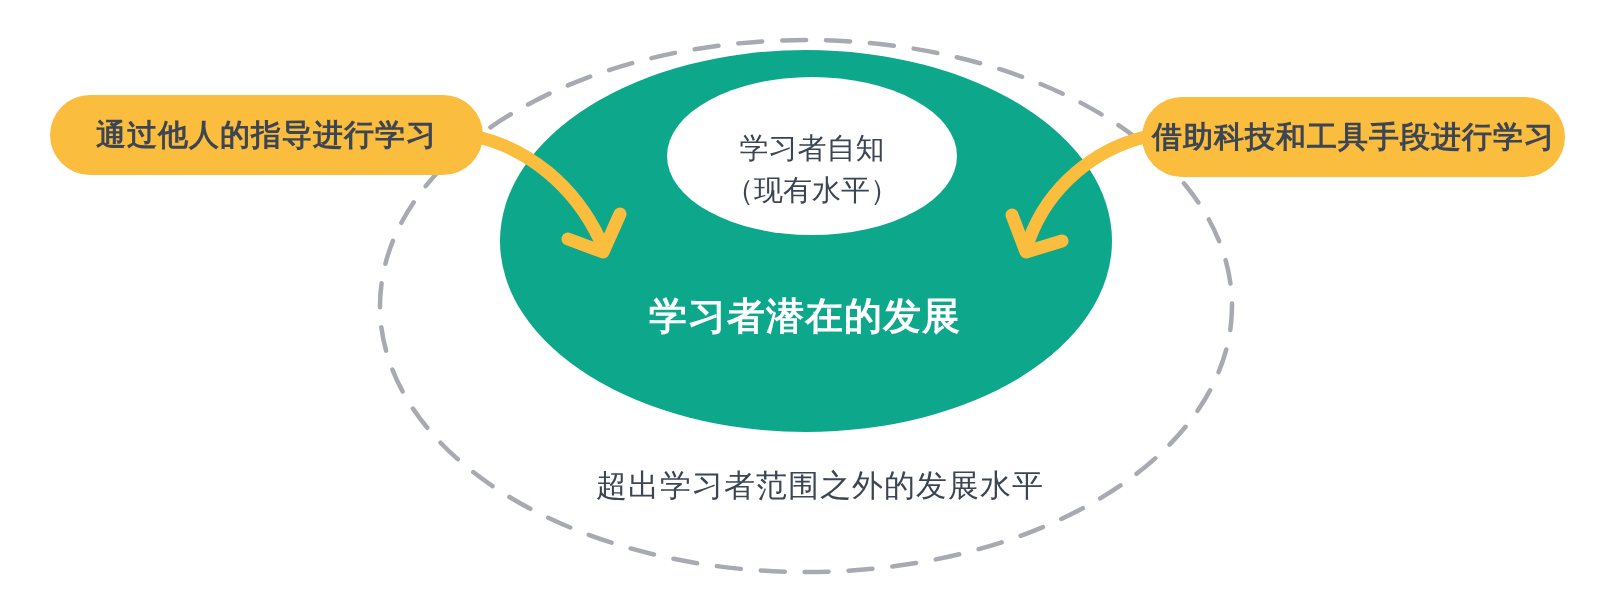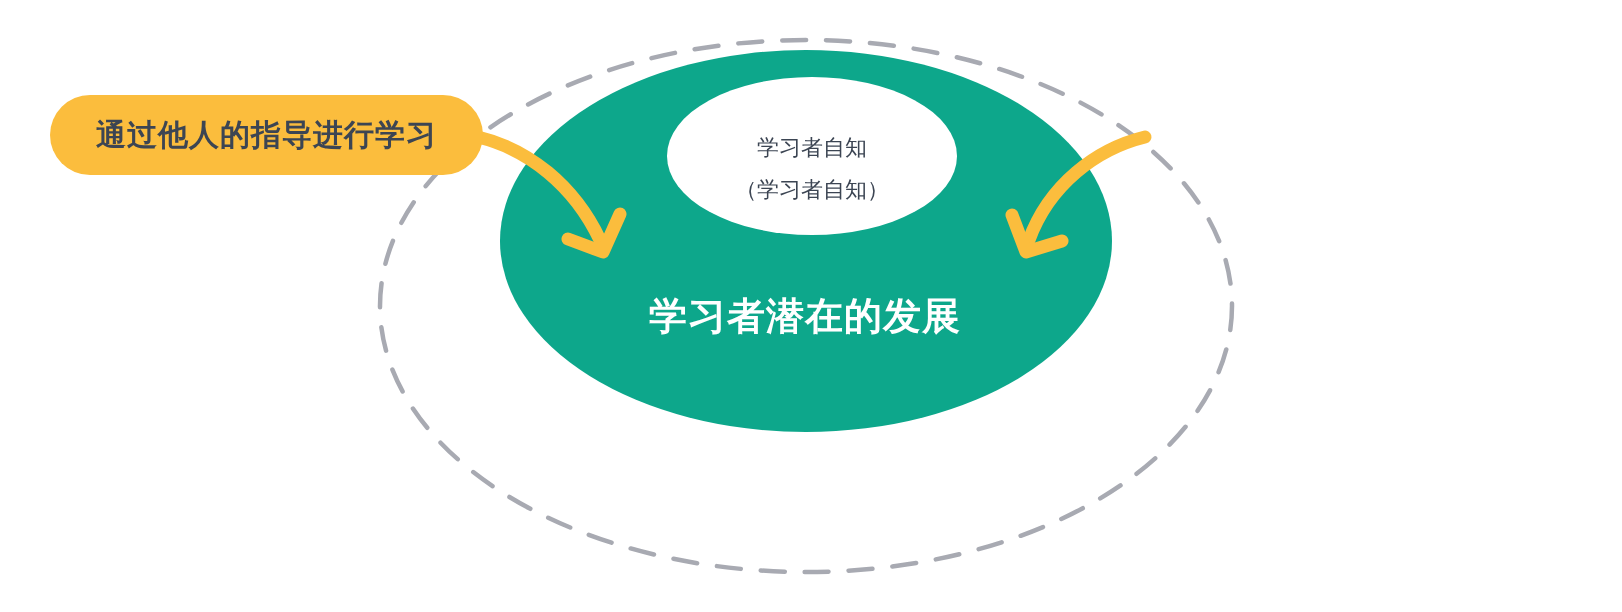--- a/index.html
+++ b/index.html
@@ -40,21 +40,21 @@
   .pill-right { left: 1142px; top: 97px; width: 423px; height: 80px; }
   .label {
     position: absolute;
     text-align: center;
     color: #3C4553;
   }
   .inner-text {
     left: 652px;
     top: 127px;
     width: 320px;
-    font-size: 22px;
+    font-size: 29px;
     line-height: 42px;
     font-weight: 500;
   }
   .zpd-text {
     left: 565px;
     top: 296px;
     width: 480px;
     font-size: 38px;
     line-height: 41px;
     font-weight: 700;
@@ -90,24 +90,26 @@
     </g>
 
     <g fill="none" stroke-width="13" stroke-linecap="round" stroke-linejoin="round" stroke="#FBBD3D">
       <path d="M 1145 137 C 1096 149 1049 185 1029 240"></path>
       <path d="M 1062 241 L 1026 252 L 1012 215"></path>
     </g>
   </svg>
 
   <div class="pill pill-left">通过他人的指导进行学习</div>
 
+  <div class="pill pill-right">借助科技和工具手段进行学习</div>
 
   <div class="label inner-text">
     <div>学习者自知</div>
-    <div>（学习者自知）</div>
+    <div>（现有水平）</div>
   </div>
 
   <div class="label zpd-text">
     <div>学习者潜在的发展</div>
   </div>
 
+  <div class="label outer-text">超出学习者范围之外的发展水平</div>
 
 </div>
 
 </body></html>

